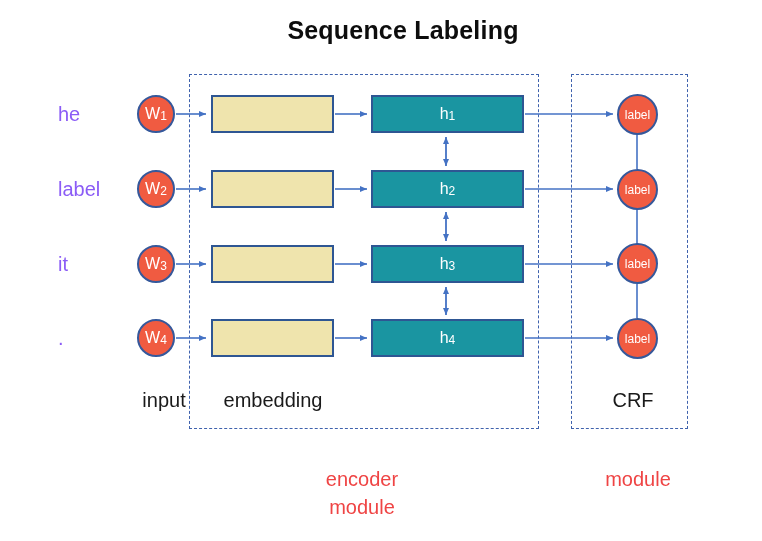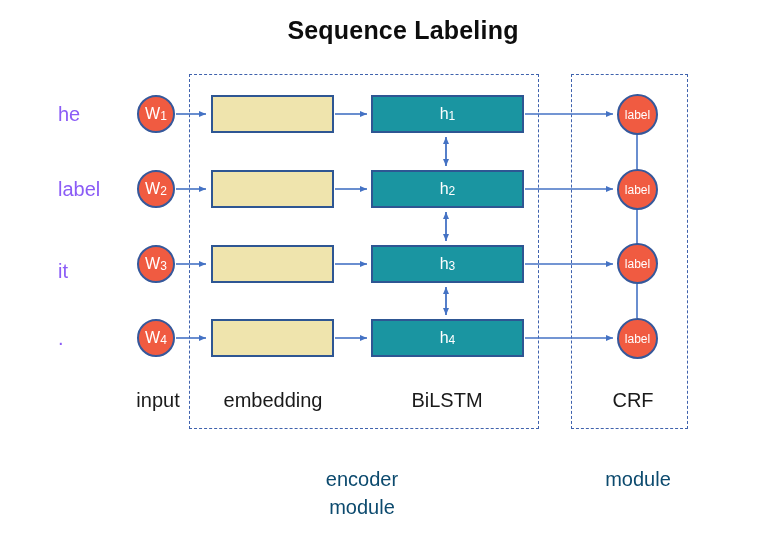--- a/index.html
+++ b/index.html
@@ -36,21 +36,21 @@
   .emb-box{left:211px;width:123px;height:38px;background:#efe4ad;border:2px solid #2e5693;}
   .h-box{left:371px;width:153px;height:38px;background:#1a95a1;border:2px solid #2e5693;color:#fff;font-size:16px;}
   .sub{font-size:12px;line-height:1;align-self:flex-end;transform:translateY(-1px);}
   .node-text{display:flex;align-items:baseline;}
   .col-label{
     position:absolute;top:388px;height:24px;line-height:24px;text-align:center;
     font-size:20px;color:#1a1a1a;z-index:4;
   }
   .module-label{
     position:absolute;top:465px;width:170px;text-align:center;
-    font-size:20px;line-height:28px;color:#0c4a6e;
+    font-size:20px;line-height:28px;color:#ef4444;
   }
 </style>
 </head>
 <body>
 
 <div class="canvas">
 
   <div class="title">Sequence Labeling</div>
 
   <div class="dashed-box enc-box"></div>
@@ -120,21 +120,21 @@
   </div>
   <div class="rect emb-box" style="top:170px"></div>
   <div class="rect h-box" style="top:170px">
     <span class="node-text">
         <span>h</span>
         <span class="sub">2</span>
       </span>
   </div>
   <div class="circle label-node" style="top:169px">label</div>
 
-  <div class="word" style="top:258px">it</div>
+  <div class="word" style="top:251px">it</div>
   <div class="circle w-node" style="top:245px">
     <span class="node-text">
         <span>W</span>
         <span class="sub">3</span>
       </span>
   </div>
   <div class="rect emb-box" style="top:245px"></div>
   <div class="rect h-box" style="top:245px">
     <span class="node-text">
         <span>h</span>
@@ -152,23 +152,22 @@
   </div>
   <div class="rect emb-box" style="top:319px"></div>
   <div class="rect h-box" style="top:319px">
     <span class="node-text">
         <span>h</span>
         <span class="sub">4</span>
       </span>
   </div>
   <div class="circle label-node" style="top:318px">label</div>
 
-  <div class="col-label" style="left:108px;width:100px">input</div>
+  <div class="col-label" style="left:114px;width:100px">input</div>
   <div class="col-label" style="left:193px;width:160px">embedding</div>
-  <div class="col-label" style="left:377px;width:140px">BiLSTM</div>
   <div class="col-label" style="left:583px;width:100px">CRF</div>
 
   <div class="module-label" style="left:277px">
     <div>encoder</div>
     <div>module</div>
   </div>
   <div class="module-label" style="left:553px">
     <div>module</div>
   </div>
 

